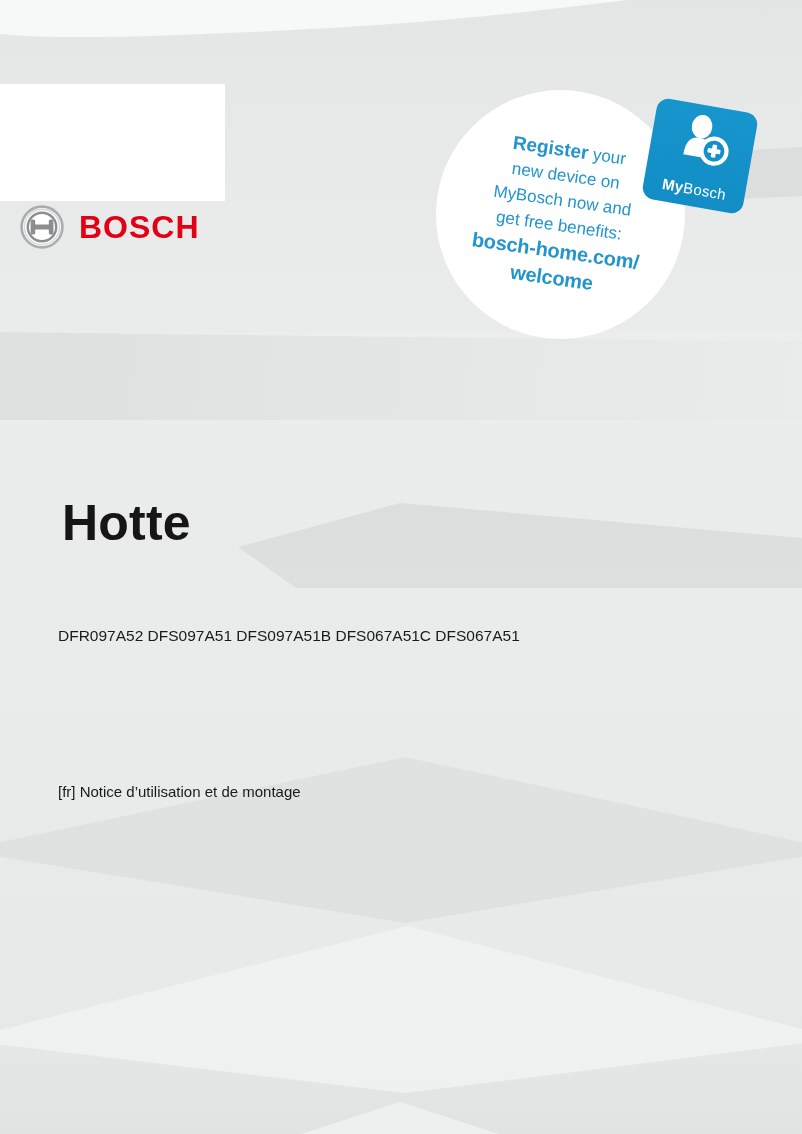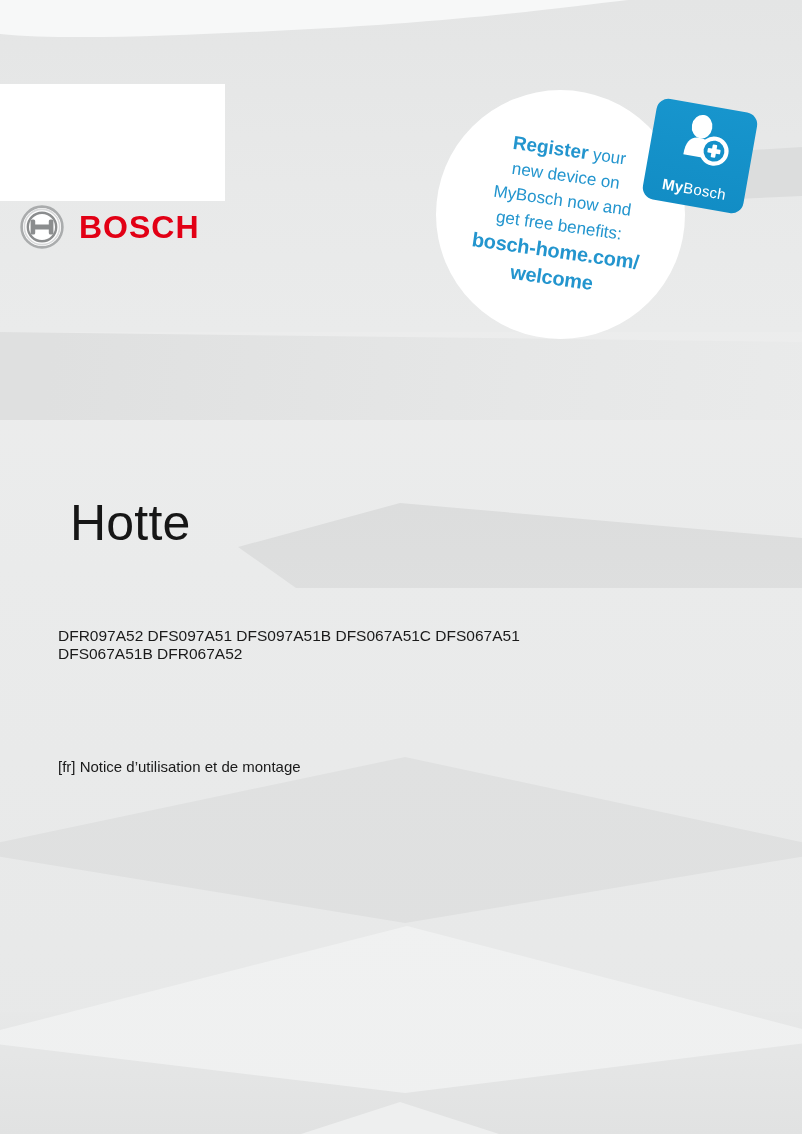--- a/index.html
+++ b/index.html
@@ -89,30 +89,30 @@
   }
   .app-icon svg{position:absolute;left:13px;top:2px;}
   .app-label{
     position:absolute;left:0;right:0;bottom:9px;
     text-align:center;color:#ffffff;font-size:15px;letter-spacing:0.3px;
   }
   .app-label .bold{font-weight:bold;}
 
   
   .title{
-    position:absolute;left:70px;top:498px;
-    font-size:50px;font-weight:400;color:#161616;line-height:1;
+    position:absolute;left:62px;top:498px;
+    font-size:50px;font-weight:700;color:#161616;line-height:1;
     letter-spacing:0.2px;
   }
   .models{
     position:absolute;left:58px;top:627px;
     font-size:15.5px;font-weight:normal;color:#1a1a1a;line-height:18px;
   }
   .notice{
-    position:absolute;left:58px;top:757px;
+    position:absolute;left:58px;top:782px;
     font-size:15px;color:#1a1a1a;line-height:19px;
   }
 </style>
 </head>
 <body>
 
 <div class="page">
 
   <div class="bg-top-strip"></div>
   <svg class="bg-white-sweep" width="802" height="130" viewBox="0 0 802 130">
@@ -157,18 +157,17 @@
       <rect x="58.5" y="52" width="17" height="6" rx="1.2" fill="#ffffff"></rect>
       <rect x="64" y="46.5" width="6" height="17" rx="1.2" fill="#ffffff"></rect>
     </svg>
     <div class="app-label"><span class="bold">My</span><span>Bosch</span></div>
   </div>
 
   <div class="title">Hotte</div>
 
   <div class="models">
     <div>DFR097A52 DFS097A51 DFS097A51B DFS067A51C DFS067A51</div>
-    <div>DFS067A51B DFR067A52</div>
   </div>
 
   <div class="notice">[fr] Notice d’utilisation et de montage</div>
 
 </div>
 
 </body></html>

